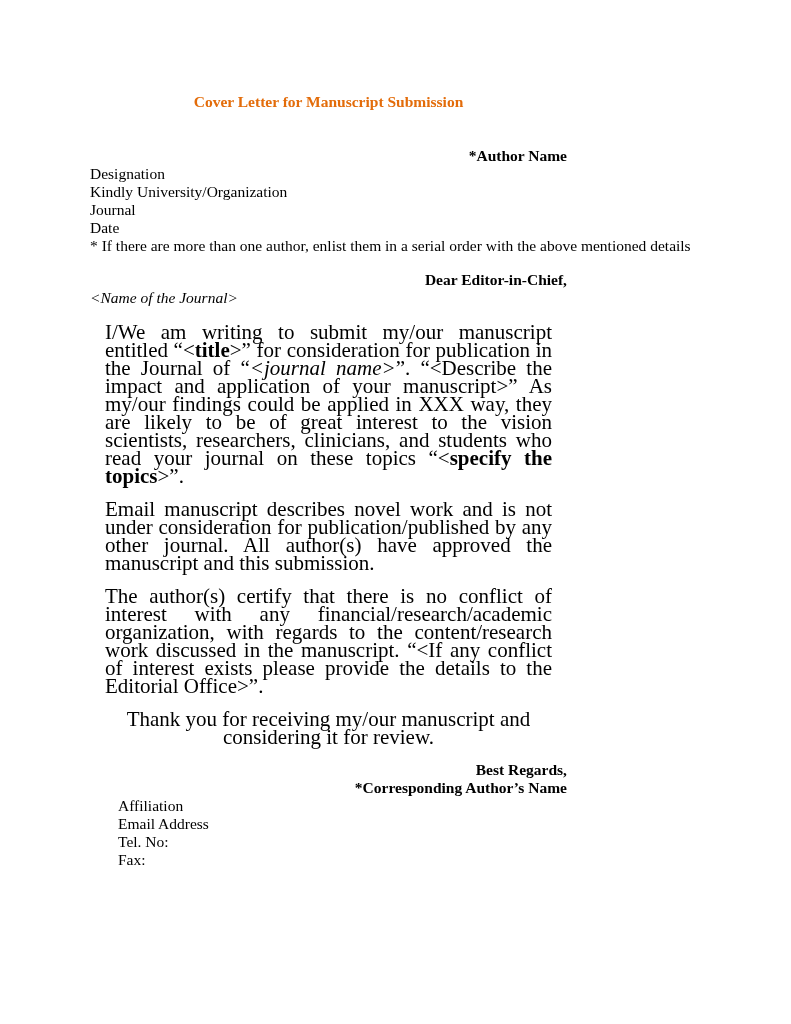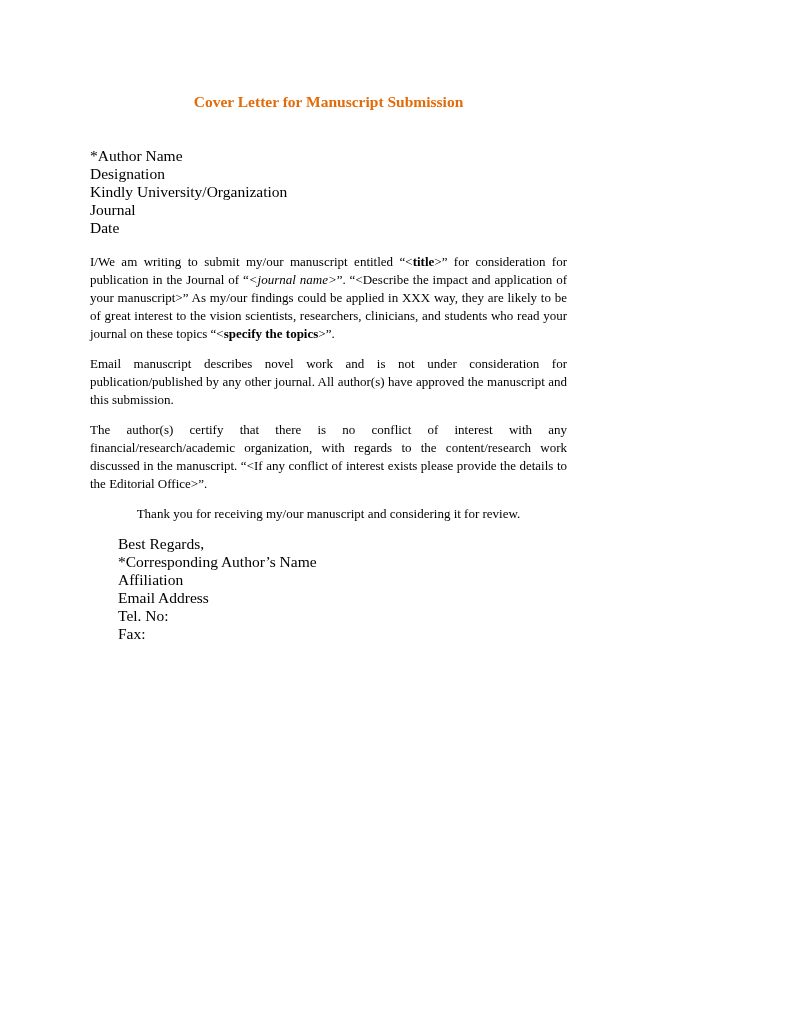--- a/index.html
+++ b/index.html
@@ -33,26 +33,26 @@
     margin: 0;
   }
   .author-block { margin-top: 36px; }
   .greeting-block { margin-top: 16px; }
   .closing-block { margin-top: 12px; margin-left: 28px; }
   .line {
     margin: 0;
     font-size: 15.5px;
     line-height: 18px;
   }
-  .line.bold { font-weight: normal; }
+  .line.bold { font-weight: bold; text-align: right; }
   .line.italic { font-style: italic; }
   .line.nowrap { white-space: nowrap; }
   .para {
-    margin: 0;
-    font-size: 13px;
+    margin: 15px;
+    font-size: 21px;
     line-height: 18px;
   }
   .para.justify { text-align: justify; }
   .mt16 { margin-top: 16px; }
   .mt12 { margin-top: 12px; text-align: center; }
   .para b { font-weight: bold; }
   .para i { font-style: italic; }
 </style>
 </head>
 <body>
@@ -60,22 +60,27 @@
 <div class="page">
 
   <h1 class="doc-title">Cover Letter for Manuscript Submission</h1>
 
   <div class="block author-block">
     <p class="line bold">*Author Name</p>
     <p class="line">Designation</p>
     <p class="line">Kindly University/Organization</p>
     <p class="line">Journal</p>
     <p class="line">Date</p>
+    <p class="line nowrap">* If there are more than one author, enlist them in a serial order with the above mentioned details</p>
   </div>
 
+  <div class="block greeting-block">
+    <p class="line bold">Dear Editor-in-Chief,</p>
+    <p class="line italic">&lt;Name of the Journal&gt;</p>
+  </div>
 
   <p class="para justify mt16"><span>I/We am writing to submit my/our manuscript entitled “&lt;</span><b>title</b><span>&gt;” for consideration for publication in the Journal of “</span><i>&lt;journal name&gt;</i><span>”. “&lt;Describe the impact and application of your manuscript&gt;” As my/our findings could be applied in XXX way, they are likely to be of great interest to the vision scientists, researchers, clinicians, and students who read your journal on these topics “&lt;</span><b>specify the topics</b><span>&gt;”.</span></p>
 
   <p class="para justify mt12">Email manuscript describes novel work and is not under consideration for publication/published by any other journal. All author(s) have approved the manuscript and this submission.</p>
 
   <p class="para justify mt12">The author(s) certify that there is no conflict of interest with any financial/research/academic organization, with regards to the content/research work discussed in the manuscript. “&lt;If any conflict of interest exists please provide the details to the Editorial Office&gt;”.</p>
 
   <p class="para mt12">Thank you for receiving my/our manuscript and considering it for review.</p>
 
 

